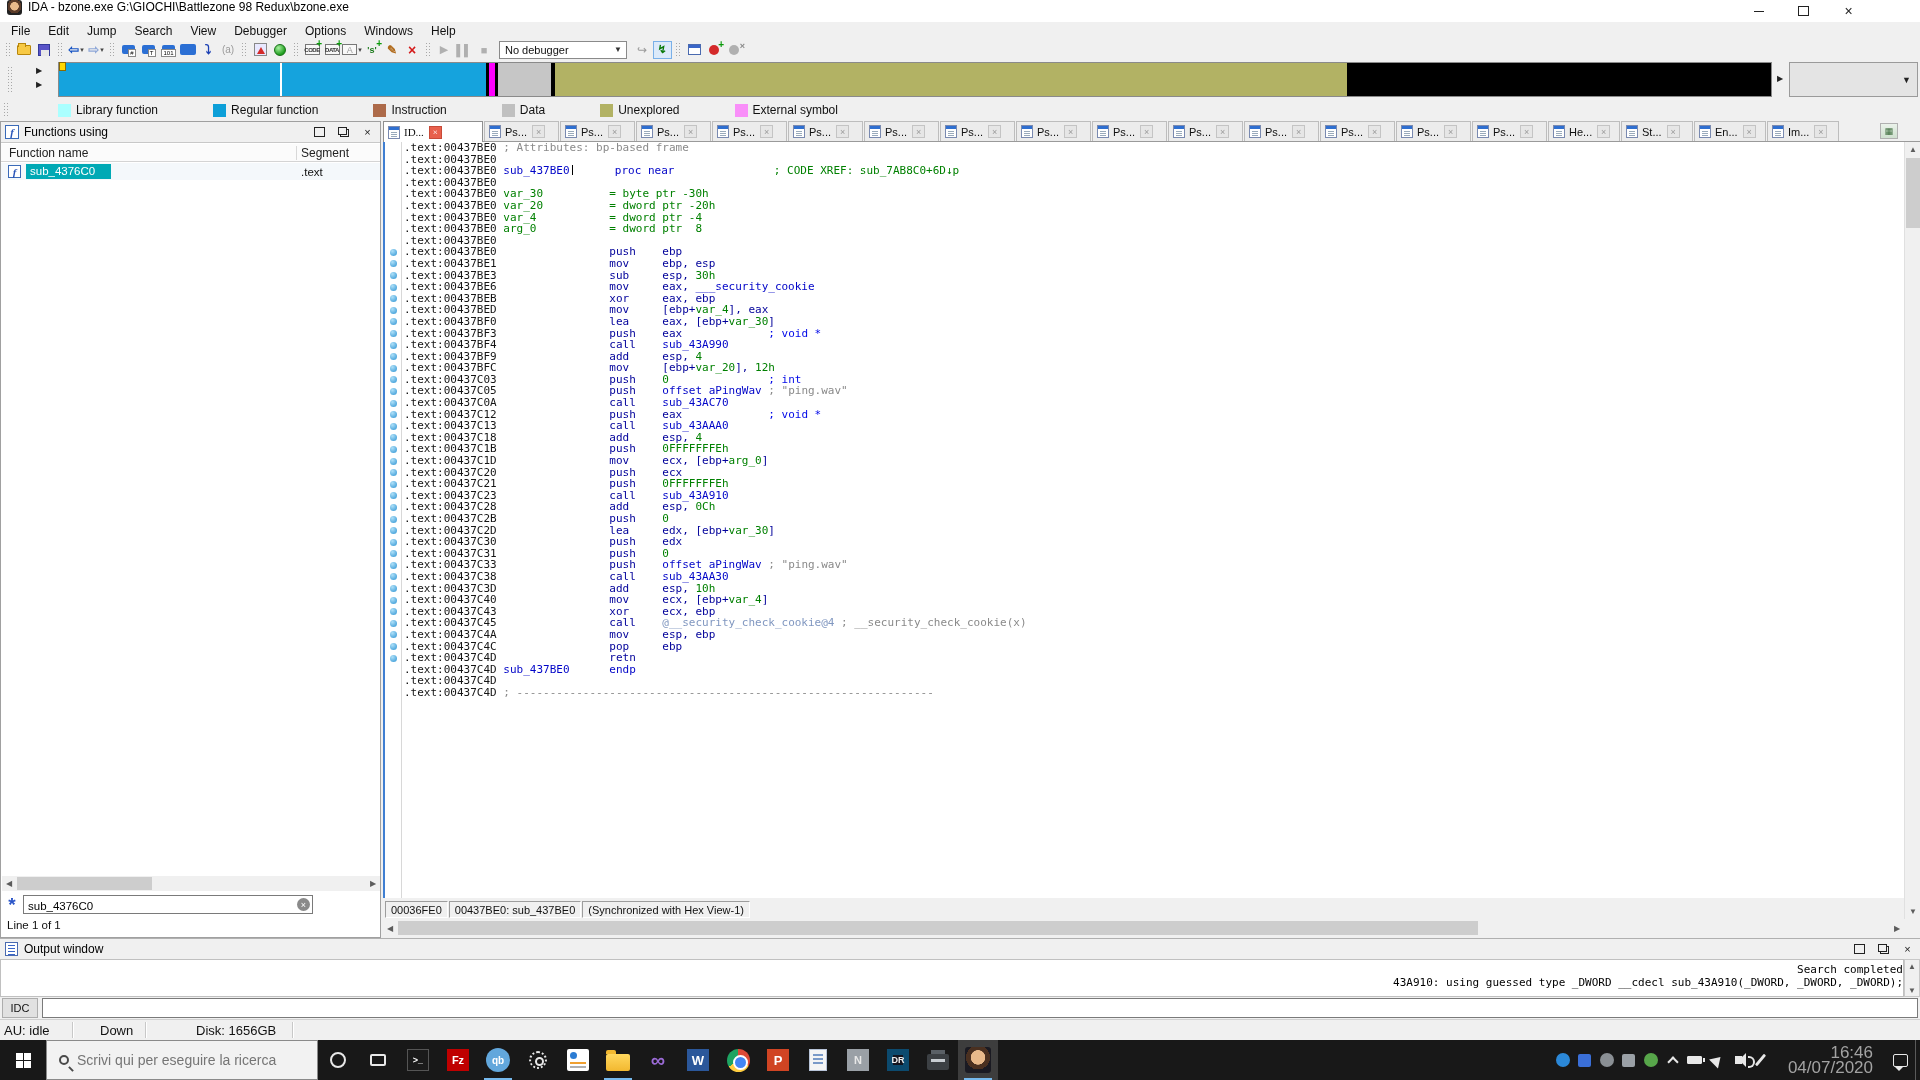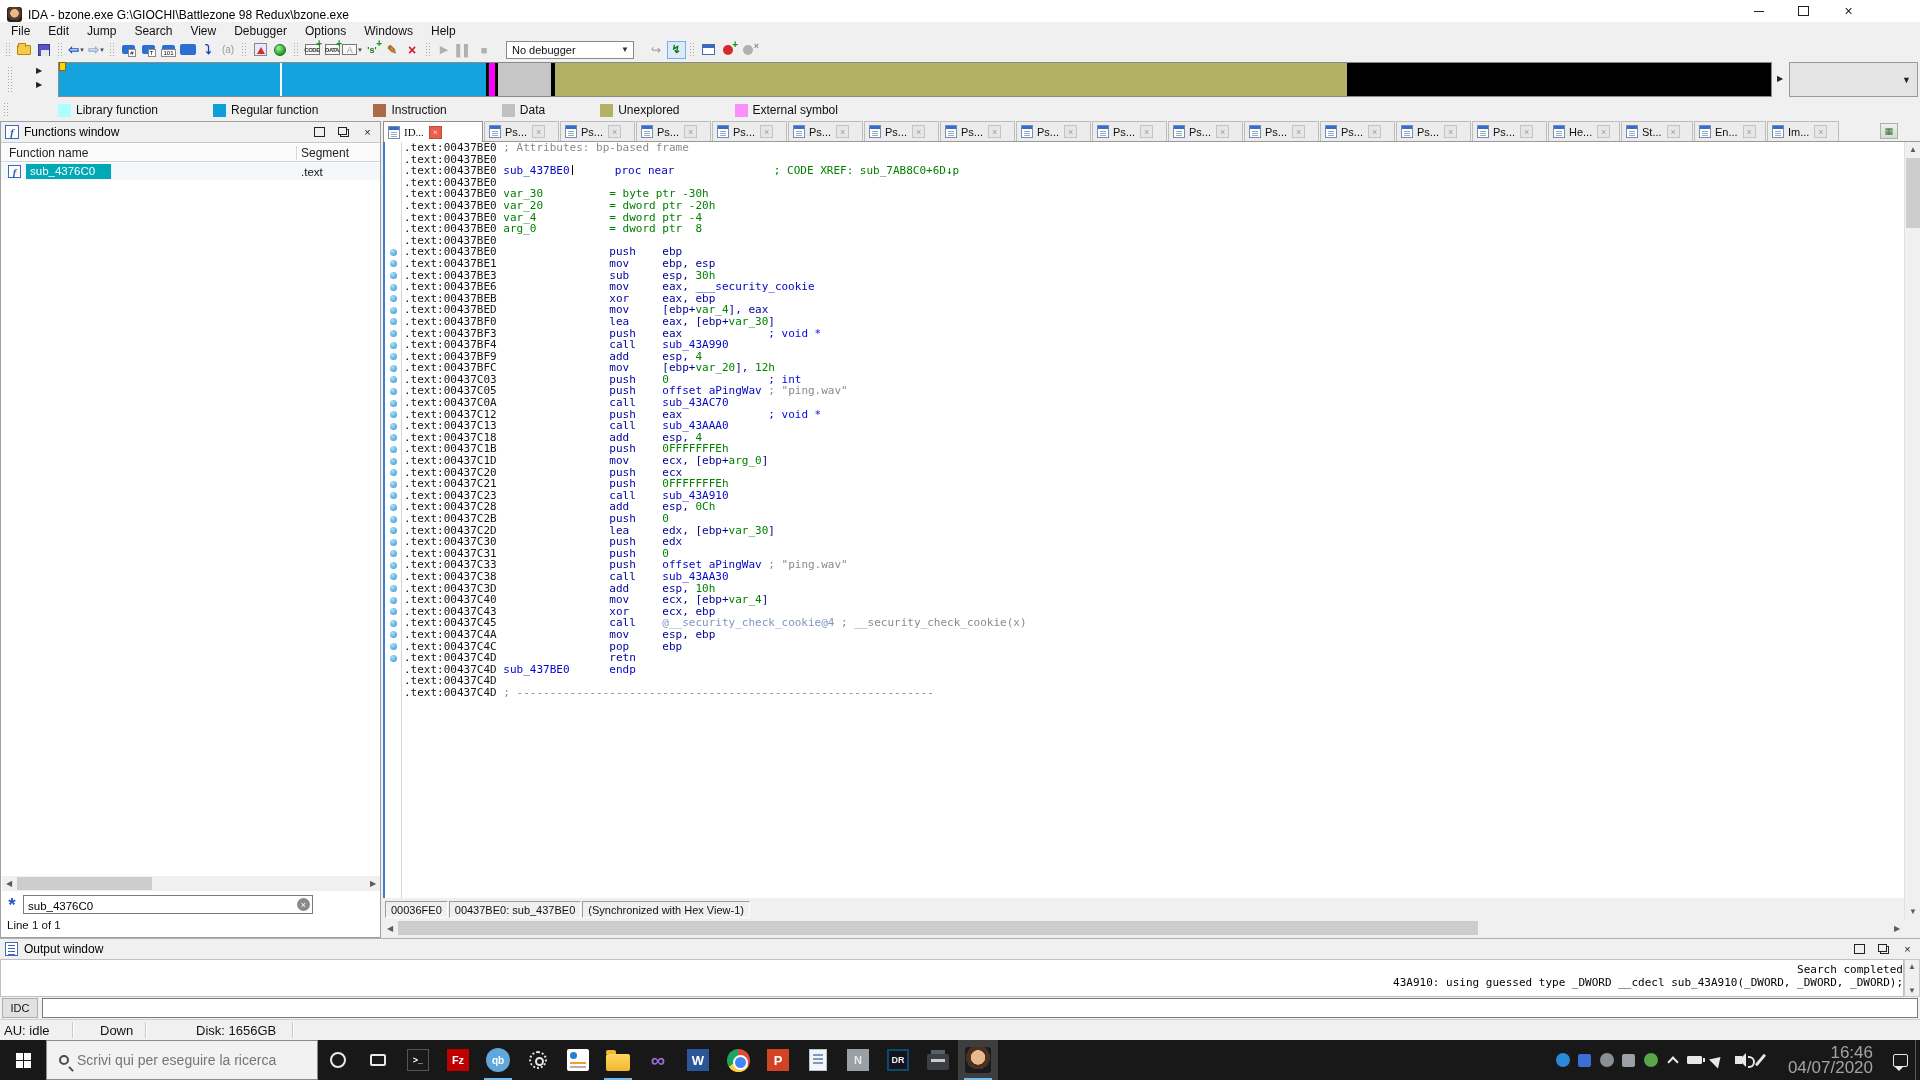--- a/index.html
+++ b/index.html
@@ -2,21 +2,21 @@
 <html><head>
 <meta charset="utf-8">
 <style>
   * { margin:0; padding:0; box-sizing:border-box; }
   html,body { width:1920px; height:1080px; overflow:hidden; background:#f0f0f0;
               font-family:"Liberation Sans", sans-serif; }
   .screen { position:relative; width:1920px; height:1080px; background:#f0f0f0; }
 
   
   .titlebar { position:absolute; left:0; top:0; width:1920px; height:22px; background:#ffffff;
-              display:flex; align-items:flex-end; }
+              display:flex; align-items:flex-start; }
   .app-icon { width:15px; height:15px; margin:0 6px 0 7px; border-radius:3px;
               background: radial-gradient(circle at 50% 42%, #e8b98a 0 4px, #5a3a28 4.5px 7px, #222 7px);
               }
   .title-text { font-size:12px; color:#000; }
   .winbtns { position:absolute; top:0; height:22px; display:flex; }
   .winbtn { width:45px; height:22px; display:flex; align-items:center; justify-content:center;
             color:#222; font-size:12px; }
   .wb-min::after { content:""; width:10px; height:1px; background:#222; display:block; }
   .wb-max::after { content:""; width:9px; height:8px; border:1px solid #222; display:block; }
   .wb-close { font-size:14px; }
@@ -52,21 +52,21 @@
                        border-right:4px solid transparent; border-bottom:7px solid #d42a2a; }
   .ic-green { width:12px; height:12px; border-radius:50%;
               background:radial-gradient(circle at 35% 30%, #a8f0a0, #1f9e1f 70%); border:1px solid #157015; }
   .plus { position:absolute; right:0; top:0; color:#0a9a0a; font-size:10px; font-weight:bold; line-height:8px; }
   .ic-box { width:15px; height:11px; border:1px solid #777; background:#f8f8f8; display:flex;
             align-items:center; justify-content:center; color:#333; }
   .ic-pencil { color:#b06a1a; font-size:12px; font-weight:bold; transform:rotate(0deg); }
   .ic-redx { color:#d41a1a; font-size:14px; font-weight:bold; }
   .ic-play { color:#b0b0b0; font-size:11px; }
   .combo { width:128px; height:18px; background:#fff; border:1px solid #8a8a8a; display:flex;
-           align-items:center; font-size:11px; color:#111; padding-left:5px; position:relative; margin:0 12px; }
+           align-items:center; font-size:11px; color:#111; padding-left:5px; position:relative; margin:0 5px; }
   .combo .cdrop { position:absolute; right:4px; font-size:8px; color:#333; }
   .ic-stepdim { color:#9a9a9a; font-size:12px; }
   .ic-runbox { width:19px; height:18px; border:1px solid #7ab0e8; background:#dceafa; display:flex;
                align-items:center; justify-content:center; color:#0a7a0a; font-size:11px; font-weight:bold; }
   .ic-winblue { width:13px; height:11px; background:#fff; border:1px solid #4a6ab0; position:relative; }
   .ic-winblue::before { content:""; position:absolute; left:0; top:0; right:0; height:3px; background:#3a66c8; }
   .ic-bp { width:10px; height:10px; border-radius:50%; background:#d42a2a; position:relative; }
   .ic-bp.gray { background:#b0b0b0; }
   .ic-bp .plus { right:-5px; top:-4px; }
   .ic-bp .bx { position:absolute; right:-6px; top:-4px; color:#888; font-size:9px; font-weight:bold; }
@@ -229,21 +229,21 @@
   .i-word { width:22px; height:22px; background:#2b579a; color:#fff; font-size:13px; }
   .i-chrome { width:23px; height:23px; border-radius:50%;
               background:conic-gradient(#dd4b39 0 33%, #ffcd40 0 66%, #1da462 0 100%); position:relative; }
   .i-chrome::after { content:""; position:absolute; left:6px; top:6px; width:11px; height:11px; border-radius:50%;
                      background:#4285f4; border:2.5px solid #fff; }
   .i-ppt { width:22px; height:22px; background:#d04423; color:#fff; font-size:13px; }
   .i-doc { width:18px; height:22px; background:#f4f4f4; border:1px solid #b8c4d8; position:relative; }
   .i-doc::after { content:""; position:absolute; left:3px; top:4px; right:3px; height:2px; background:#7a9ac8;
                   box-shadow:0 4px 0 #7a9ac8, 0 8px 0 #7a9ac8; }
   .i-grayapp { width:22px; height:22px; background:#9aa0a6; color:#e8e8e8; font-size:11px; }
-  .i-dr { width:22px; height:22px; background:#14141e; border:2px solid #0c4a6e; color:#eee; font-size:9px; }
+  .i-dr { width:22px; height:22px; background:#14141e; border:6px solid #0c4a6e; color:#eee; font-size:9px; }
   .i-printer { width:22px; height:16px; background:#3c4044; border-radius:2px; position:relative; margin-top:3px; }
   .i-printer::before { content:""; position:absolute; left:4px; top:-4px; width:14px; height:4px; background:#5a6066; }
   .i-printer::after { content:""; position:absolute; left:4px; top:5px; width:14px; height:3px; background:#c8cdd2; }
   .i-ida { width:26px; height:26px; border-radius:3px;
            background: radial-gradient(circle at 50% 40%, #e8b98a 0 7px, #4a3020 7.5px 12px, #1a1a22 12px); }
 
   .tray { position:absolute; right:0; top:0; height:40px; display:flex; align-items:center; }
   .tr-item { width:22px; height:40px; display:flex; align-items:center; justify-content:center; position:relative; }
   .t-dot { width:14px; height:14px; border-radius:50%; }
   .t-sq { width:13px; height:13px; border-radius:2px; }
@@ -456,21 +456,21 @@
           <span class="leg-label">External symbol</span>
         </span>
       </span>
   </div>
 
   <div class="main">
 
     <div class="fnpanel">
       <div class="fnheader">
         <span class="f-icon">f</span>
-        <span class="t">Functions window</span>
+        <span class="t">Functions using</span>
         <span class="panelbtns">
           <span class="pbtn pb-max"></span>
           <span class="pbtn pb-float"></span>
           <span class="pbtn">×</span>
         </span>
       </div>
       <div class="fncols">
         <span class="c1">Function name</span>
         <span class="div"></span>
         <span class="c2">Segment</span>

